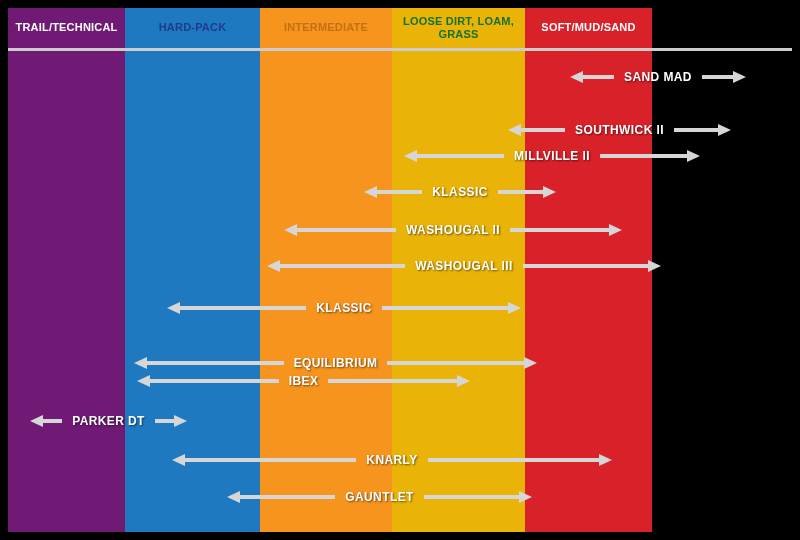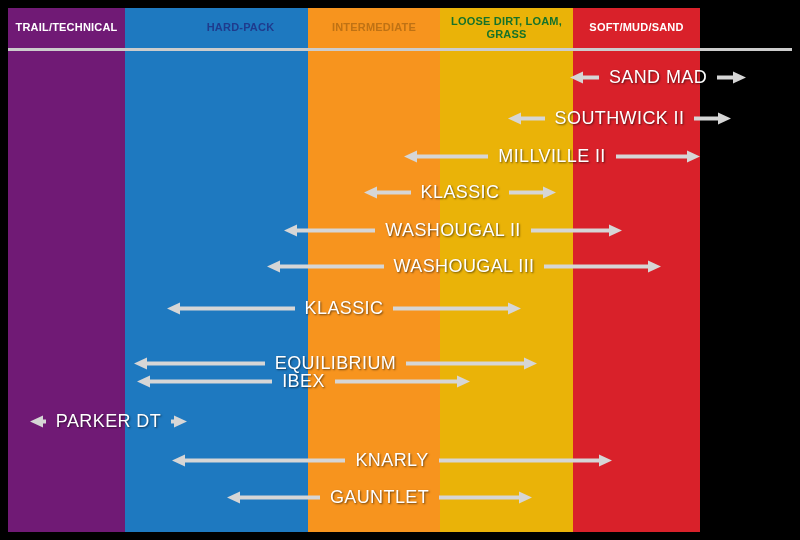--- a/index.html
+++ b/index.html
@@ -53,39 +53,39 @@
   }
   .ah { width:0; height:0; flex:0 0 auto;
     border-top:6px solid transparent;
     border-bottom:6px solid transparent;
   }
   .ahl { border-right:13px solid var(--arrow, #d6d6d6); }
   .ahr { border-left:13px solid var(--arrow, #d6d6d6); }
   .tire-label {
     flex:0 0 auto;
     color:var(--tire-label, #ffffff);
-    font-weight:normal;
-    font-size:18px;
+    font-weight:bold;
+    font-size:12px;
     letter-spacing:0.4px;
     padding:0 10px;
     white-space:nowrap;
     text-shadow:1px 1px 2px rgba(0,0,0,0.55);
   }
 </style>
 </head>
 <body>
 
 <div class="outer">
   <div class="frame">
 
     <div class="cols">
       <div class="col" style="width: 117px; background: #701a75;">
         <div class="col-label" style="color: rgb(255, 255, 255);">TRAIL/TECHNICAL</div>
       </div>
-      <div class="col" style="width: 135px; background: rgb(30, 121, 192); padding-left: 48px;">
+      <div class="col" style="width: 135px; background: rgb(30, 121, 192);">
         <div class="col-label" style="color: rgb(31, 59, 141);">HARD-PACK</div>
       </div>
       <div class="col" style="width: 132px; background: rgb(247, 148, 30);">
         <div class="col-label" style="color: rgb(191, 114, 20);">INTERMEDIATE</div>
       </div>
       <div class="col" style="width: 133px; background: #eab308;">
         <div class="col-label" style="color: rgb(21, 114, 42);">LOOSE DIRT, LOAM, GRASS</div>
       </div>
       <div class="col" style="width: 127px; background: rgb(217, 33, 42);">
         <div class="col-label" style="color: rgb(255, 255, 255);">SOFT/MUD/SAND</div>
@@ -95,21 +95,21 @@
     <div class="header-line"></div>
 
     <div class="arrows">
         <div class="row" style="left: 562px; top: 69px; width: 176px;">
           <span class="ah ahl"></span>
           <span class="arrow-line"></span>
           <span class="tire-label">SAND MAD</span>
           <span class="arrow-line"></span>
           <span class="ah ahr"></span>
         </div>
-        <div class="row" style="left: 500px; top: 110px; width: 223px;">
+        <div class="row" style="left: 500px; top: 122px; width: 223px;">
           <span class="ah ahl"></span>
           <span class="arrow-line"></span>
           <span class="tire-label">SOUTHWICK II</span>
           <span class="arrow-line"></span>
           <span class="ah ahr"></span>
         </div>
         <div class="row" style="left: 396px; top: 148px; width: 296px;">
           <span class="ah ahl"></span>
           <span class="arrow-line"></span>
           <span class="tire-label">MILLVILLE II</span>

